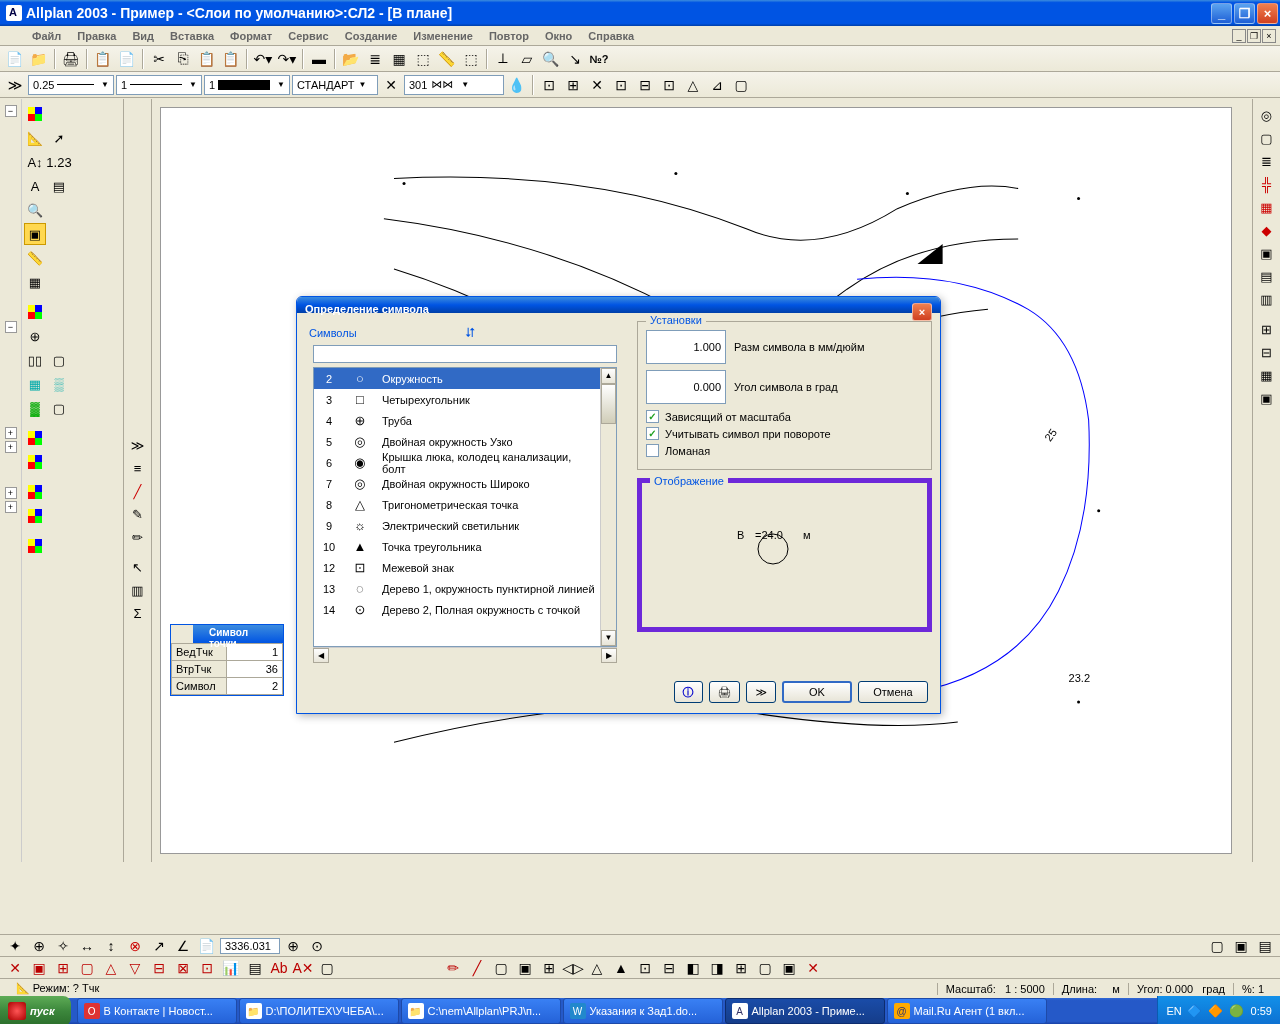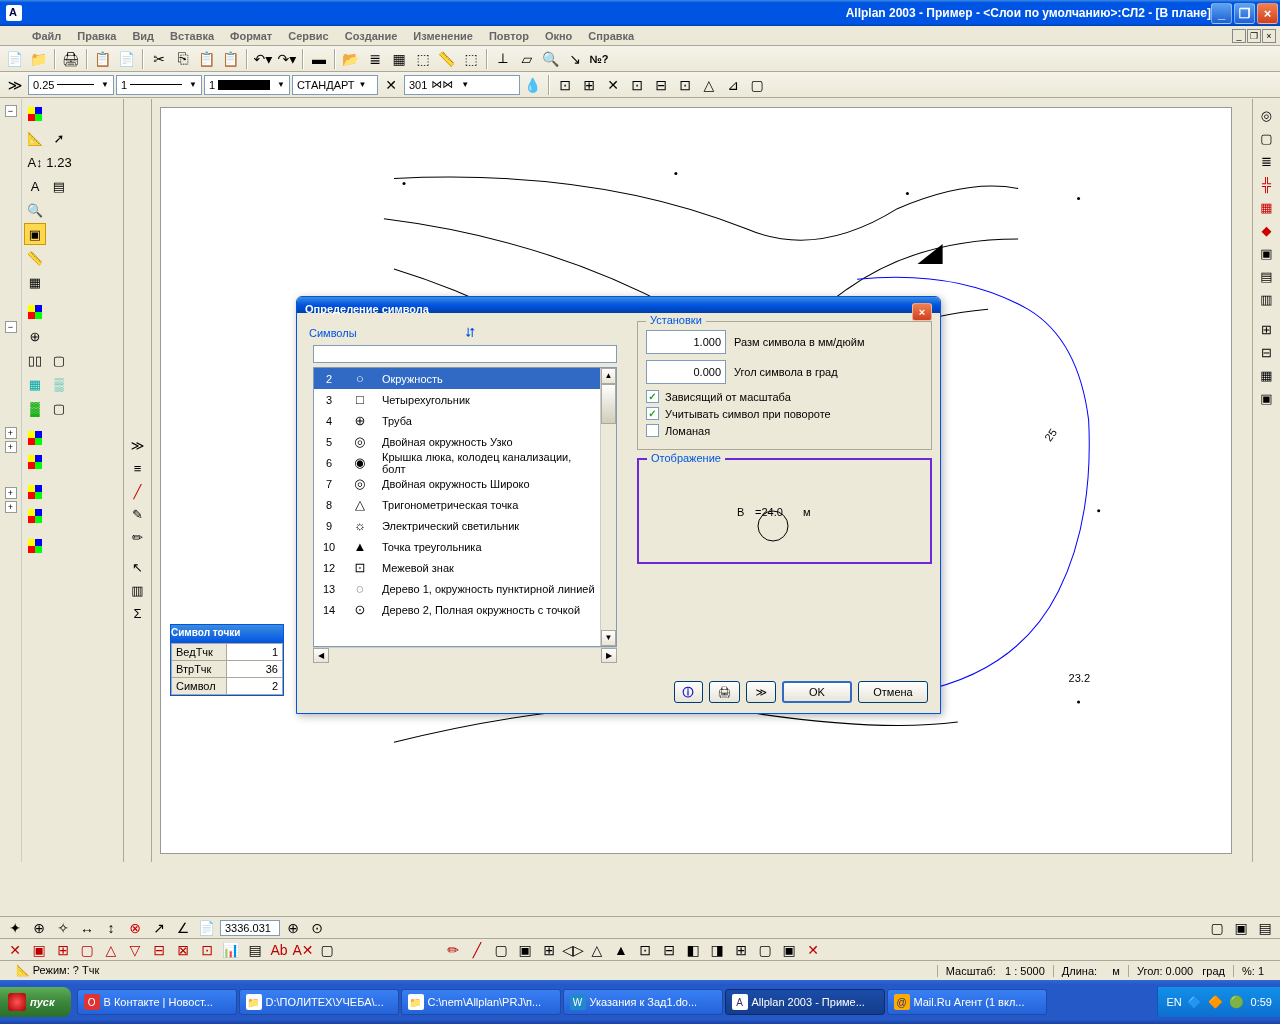--- a/index.html
+++ b/index.html
@@ -2,21 +2,21 @@
 <html><head>
 <meta charset="utf-8">
 <style>
 * { box-sizing: border-box; margin: 0; padding: 0; font-family: Tahoma, Arial, sans-serif; font-size: 11px; }
 body { background: #ece9d8; overflow: hidden; width: 1280px; height: 1024px; position: relative; }
 
 
 .titlebar { height: 26px; background: linear-gradient(to bottom, #3c8cde 0%, #0054e3 10%, #0054e3 90%, #003fa8 100%); display: flex; align-items: center; padding: 0 2px; color: white; }
 .titlebar .appicon { width: 16px; height: 16px; background: white; margin: 0 4px; border-radius: 2px; position: relative; }
 .titlebar .appicon::after { content: "A"; color: #004; font-weight: bold; position: absolute; left: 3px; top: 1px; font-size: 11px; }
-.titlebar .title { flex: 1; font-weight: bold; font-size: 12px; text-align: right; }
+.titlebar .title { flex: 1; font-weight: bold; font-size: 14px; }
 .titlebar .winbtns { display: flex; gap: 2px; }
 .titlebar .winbtn { width: 21px; height: 21px; border-radius: 3px; display: flex; align-items: center; justify-content: center; color: white; font-weight: bold; font-size: 13px; border: 1px solid rgba(255,255,255,0.4); }
 .titlebar .winbtn.min, .titlebar .winbtn.max { background: linear-gradient(to bottom, #5ba4f0, #1e5fd6); }
 .titlebar .winbtn.close { background: linear-gradient(to bottom, #f08050, #d04020); }
 
 
 .menubar { height: 20px; background: #ece9d8; display: flex; align-items: center; padding: 0 4px; border-bottom: 1px solid #aca899; }
 .menubar .menuitem { padding: 2px 8px; color: #666; cursor: default; font-weight: bold; }
 .menubar .mdibtns { margin-left: auto; display:flex; gap:1px;}
 .menubar .mdibtn { width:14px; height:14px; border:1px solid #888; background:#ece9d8; font-size:9px; display:flex; align-items:center; justify-content:center;}
@@ -69,52 +69,52 @@
 .symlist .scrollbar { position: absolute; right: 0; top: 0; bottom: 0; width: 16px; background: #ece9d8; border-left: 1px solid #ccc; }
 .symlist .scrollbar .sbtn { height: 16px; background: linear-gradient(#fefefe,#e8e5d8); border: 1px solid #aca899; text-align: center; font-size: 8px; line-height: 14px; }
 .symlist .scrollbar .thumb { height: 40px; background: linear-gradient(#fefefe,#d0cdb8); border: 1px solid #aca899; }
 .symrow { display: flex; align-items: center; height: 21px; padding: 0 20px 0 6px; gap: 14px; }
 .symrow.sel { background: #316ac5; color: white; }
 .symrow .num { width: 18px; text-align: center; }
 .symrow .sicon { width: 16px; text-align: center; font-size: 13px; }
 .symrow .sname { flex: 1; }
 
 .frow { display: flex; align-items: center; margin-bottom: 6px; gap: 8px; }
-.frow input[type=text] { width: 80px; height: 24px; border: 1px solid #7f9db9; text-align: right; padding: 0 4px; }
+.frow input[type=text] { width: 80px; height: 34px; border: 1px solid #7f9db9; text-align: right; padding: 0 4px; }
 .frow label { }
 .fcheck { display: flex; align-items: center; gap: 6px; margin-bottom: 4px; }
 .fcheck .box { width: 13px; height: 13px; border: 1px solid #7f9db9; background: white; display: flex; align-items: center; justify-content: center; color: #21a121; font-size: 10px; font-weight: bold; }
 
-.preview { border: 2px solid #6d28d9; height: 106px; margin-top: 8px; position: relative; }
+.preview { border: 5px solid #6d28d9; height: 154px; margin-top: 8px; position: relative; }
 .preview .gtitle { position: absolute; top: -8px; left: 8px; background: #ece9d8; padding: 0 4px; color: #0054e3; }
 .preview svg { display: block; margin: 30px auto; }
 
 .dbuttons { position: absolute; bottom: 10px; right: 12px; display: flex; gap: 6px; }
 .dbuttons .db { height: 22px; border: 1px solid #003c74; background: linear-gradient(#fefefe,#e8e5d8); padding: 0 8px; border-radius: 3px; display: flex; align-items: center; min-width: 24px; justify-content: center; }
 .dbuttons .db.wide { min-width: 70px; }
 .dbuttons .db.default { border: 2px solid #316ac5; }
 
 
 .floatpal { position: absolute; left: 170px; top: 624px; width: 114px; background: #ece9d8; border: 1px solid #0054e3; z-index: 5; }
-.floatpal .fptitle { height: 18px; background: linear-gradient(to bottom,#3c8cde,#0054e3); color: white; font-size: 10px; padding: 2px 0; font-weight: bold; }
+.floatpal .fptitle { height: 18px; background: linear-gradient(to bottom,#3c8cde,#0054e3); color: white; font-size: 10px; padding: 2px 16px; font-weight: bold; margin-left: 22px; }
 .floatpal table { width: 100%; border-collapse: collapse; }
 .floatpal td { border: 1px solid #aca899; padding: 2px 4px; background: white; margin-left: 20px; }
 .floatpal td:first-child { background: #ece9d8; width: 55px; }
 .floatpal td:last-child { text-align: right; }
 
 
 .bottomarea { position: absolute; left: 0; right: 0; bottom: 0; }
 .btoolbar { height: 22px; background: #ece9d8; border-top: 1px solid #aca899; display: flex; align-items: center; padding: 0 4px; gap: 2px; }
 .btoolbar .field { border: 1px solid #7f9db9; background: white; height: 16px; padding: 0 4px; min-width: 60px; display: flex; align-items: center; }
 .statusbar { height: 20px; background: #ece9d8; border-top: 1px solid #aca899; display: flex; align-items: center; padding: 0 8px; font-size: 10px; }
 .statusbar .sseg { padding: 0 8px; border-left: 1px solid #aca899; }
 .statusbar .sseg:first-child { border: none; flex: 1; }
 
 
-.taskbar { height: 44px; background: linear-gradient(to bottom, #3168d5 0%, #2559c8 10%, #2559c8 90%, #1941a5 100%); display: flex; align-items: center; }
+.taskbar { height: 26px; background: linear-gradient(to bottom, #3168d5 0%, #2559c8 10%, #2559c8 90%, #1941a5 100%); display: flex; align-items: center; }
 .startbtn { height: 30px; padding: 0 16px 0 8px; background: linear-gradient(to bottom, #5eac56 0%, #3c873c 50%, #2b6e2b 100%); color: white; font-weight: bold; font-style: italic; font-size: 15px; display: flex; align-items: center; border-radius: 0 8px 8px 0; gap: 4px; }
 .tasks { flex: 1; display: flex; gap: 2px; padding: 0 6px; height: 26px; }
 .task { flex: 1; max-width: 160px; background: linear-gradient(to bottom, #3980f4, #2462d8); border: 1px solid #1e4aa8; border-radius: 3px; color: white; padding: 0 6px; display: flex; align-items: center; gap: 4px; font-size: 10px; overflow: hidden; white-space: nowrap; }
 .task.active { background: linear-gradient(to bottom, #1a4ca8, #153d8a); border-color: #0d2c6e; }
 .task .ticon { width: 16px; height: 16px; background: #fff; border-radius: 2px; flex-shrink: 0; display:flex; align-items:center; justify-content:center; font-size:10px; color:#336;}
 .tray { background: linear-gradient(to bottom, #1290e9, #0d6fd0); height: 30px; padding: 0 8px; display: flex; align-items: center; gap: 6px; color: white; font-size: 10px; border-left: 1px solid #0a5bb0; }
 .tray .ticon { font-size: 12px; }
 
 .hscroll { height: 16px; background:#ece9d8; border-top:1px solid #ccc; margin: 0 8px; display:flex;}
 .hscroll .sbtn { width:16px; background:linear-gradient(#fefefe,#e8e5d8); border:1px solid #aca899; text-align:center; font-size:8px; line-height:14px;}
@@ -203,21 +203,21 @@
   <div class="tcombo" style="width:86px;">
       <span>1</span>
       <span style="flex:1;background:#000;height:10px;margin:0 3px;"></span>
       <span class="arrow">▼</span>
     </div>
   <div class="tcombo" style="width:86px;">
       <span>СТАНДАРТ</span>
       <span class="arrow">▼</span>
     </div>
   <div class="tbtn">✕</div>
-  <div class="tcombo" style="width:116px;">
+  <div class="tcombo" style="width:100px;">
       <span>301</span>
       <span style="margin:0 4px;">⋈⋈</span>
       <span class="arrow">▼</span>
     </div>
   <div class="tbtn">💧</div>
   <div class="tsep"></div>
   <div class="tbtn">⊡</div>
   <div class="tbtn">⊞</div>
   <div class="tbtn">✕</div>
   <div class="tbtn">⊡</div>

